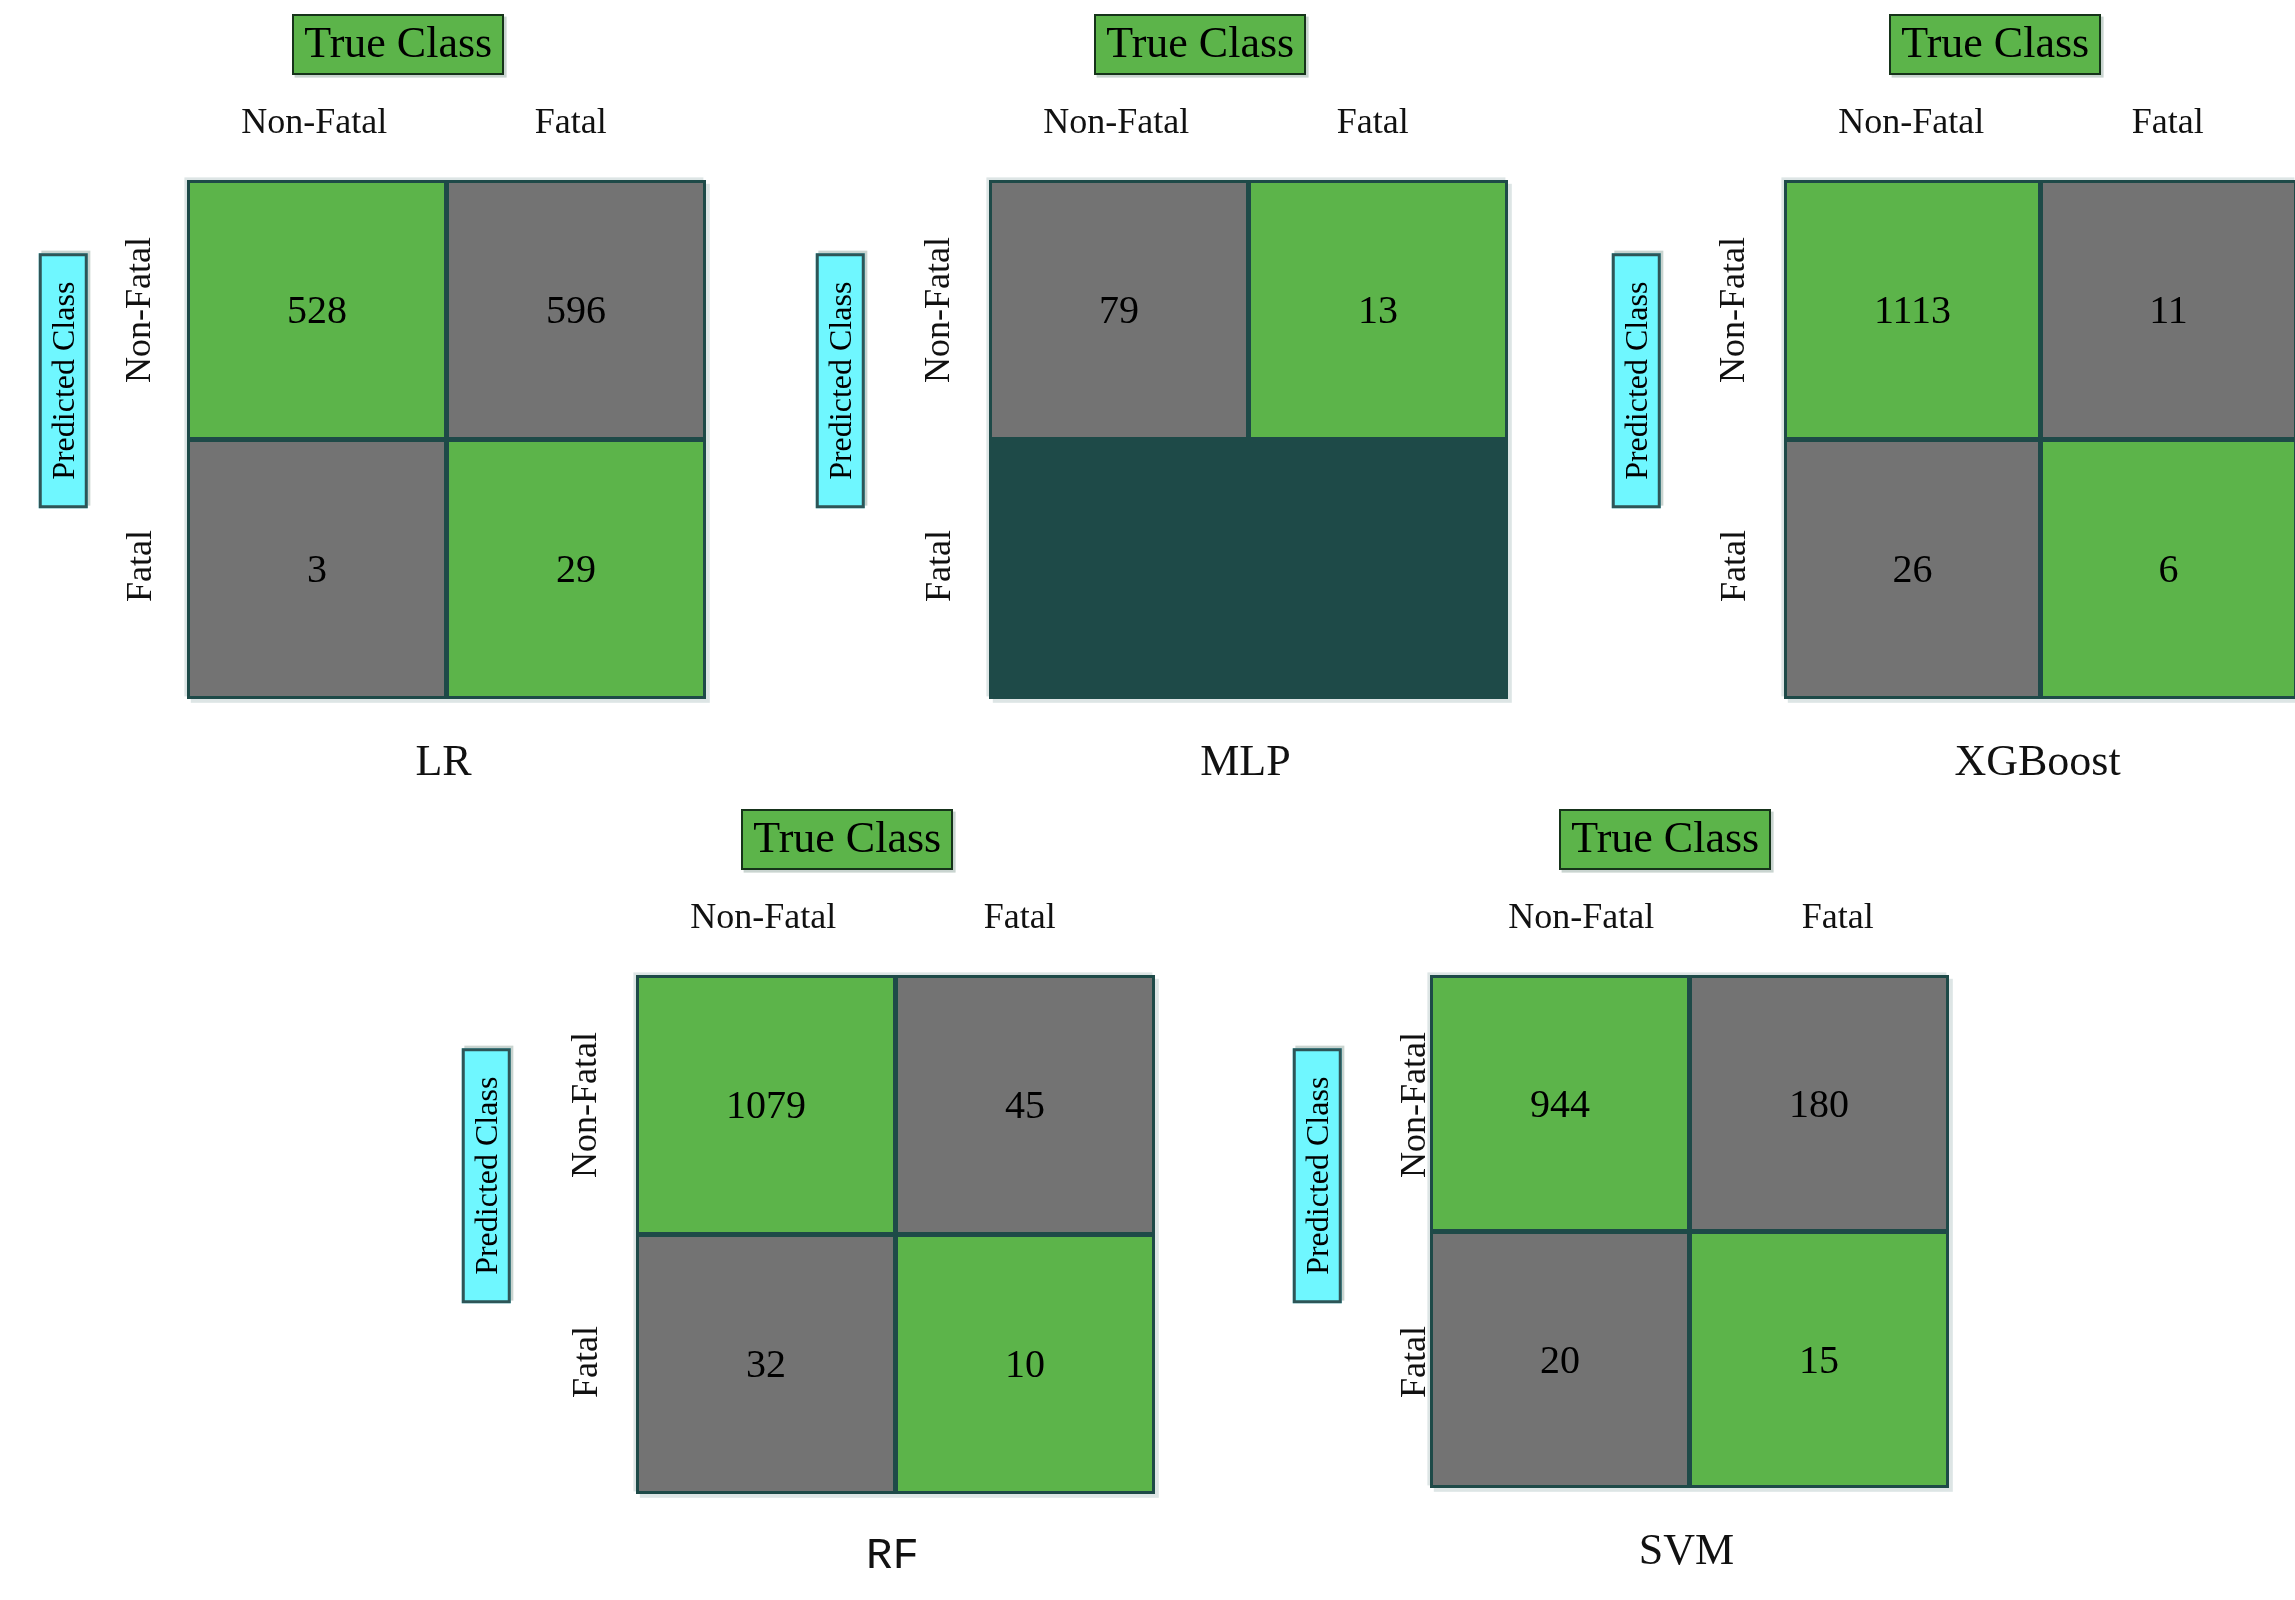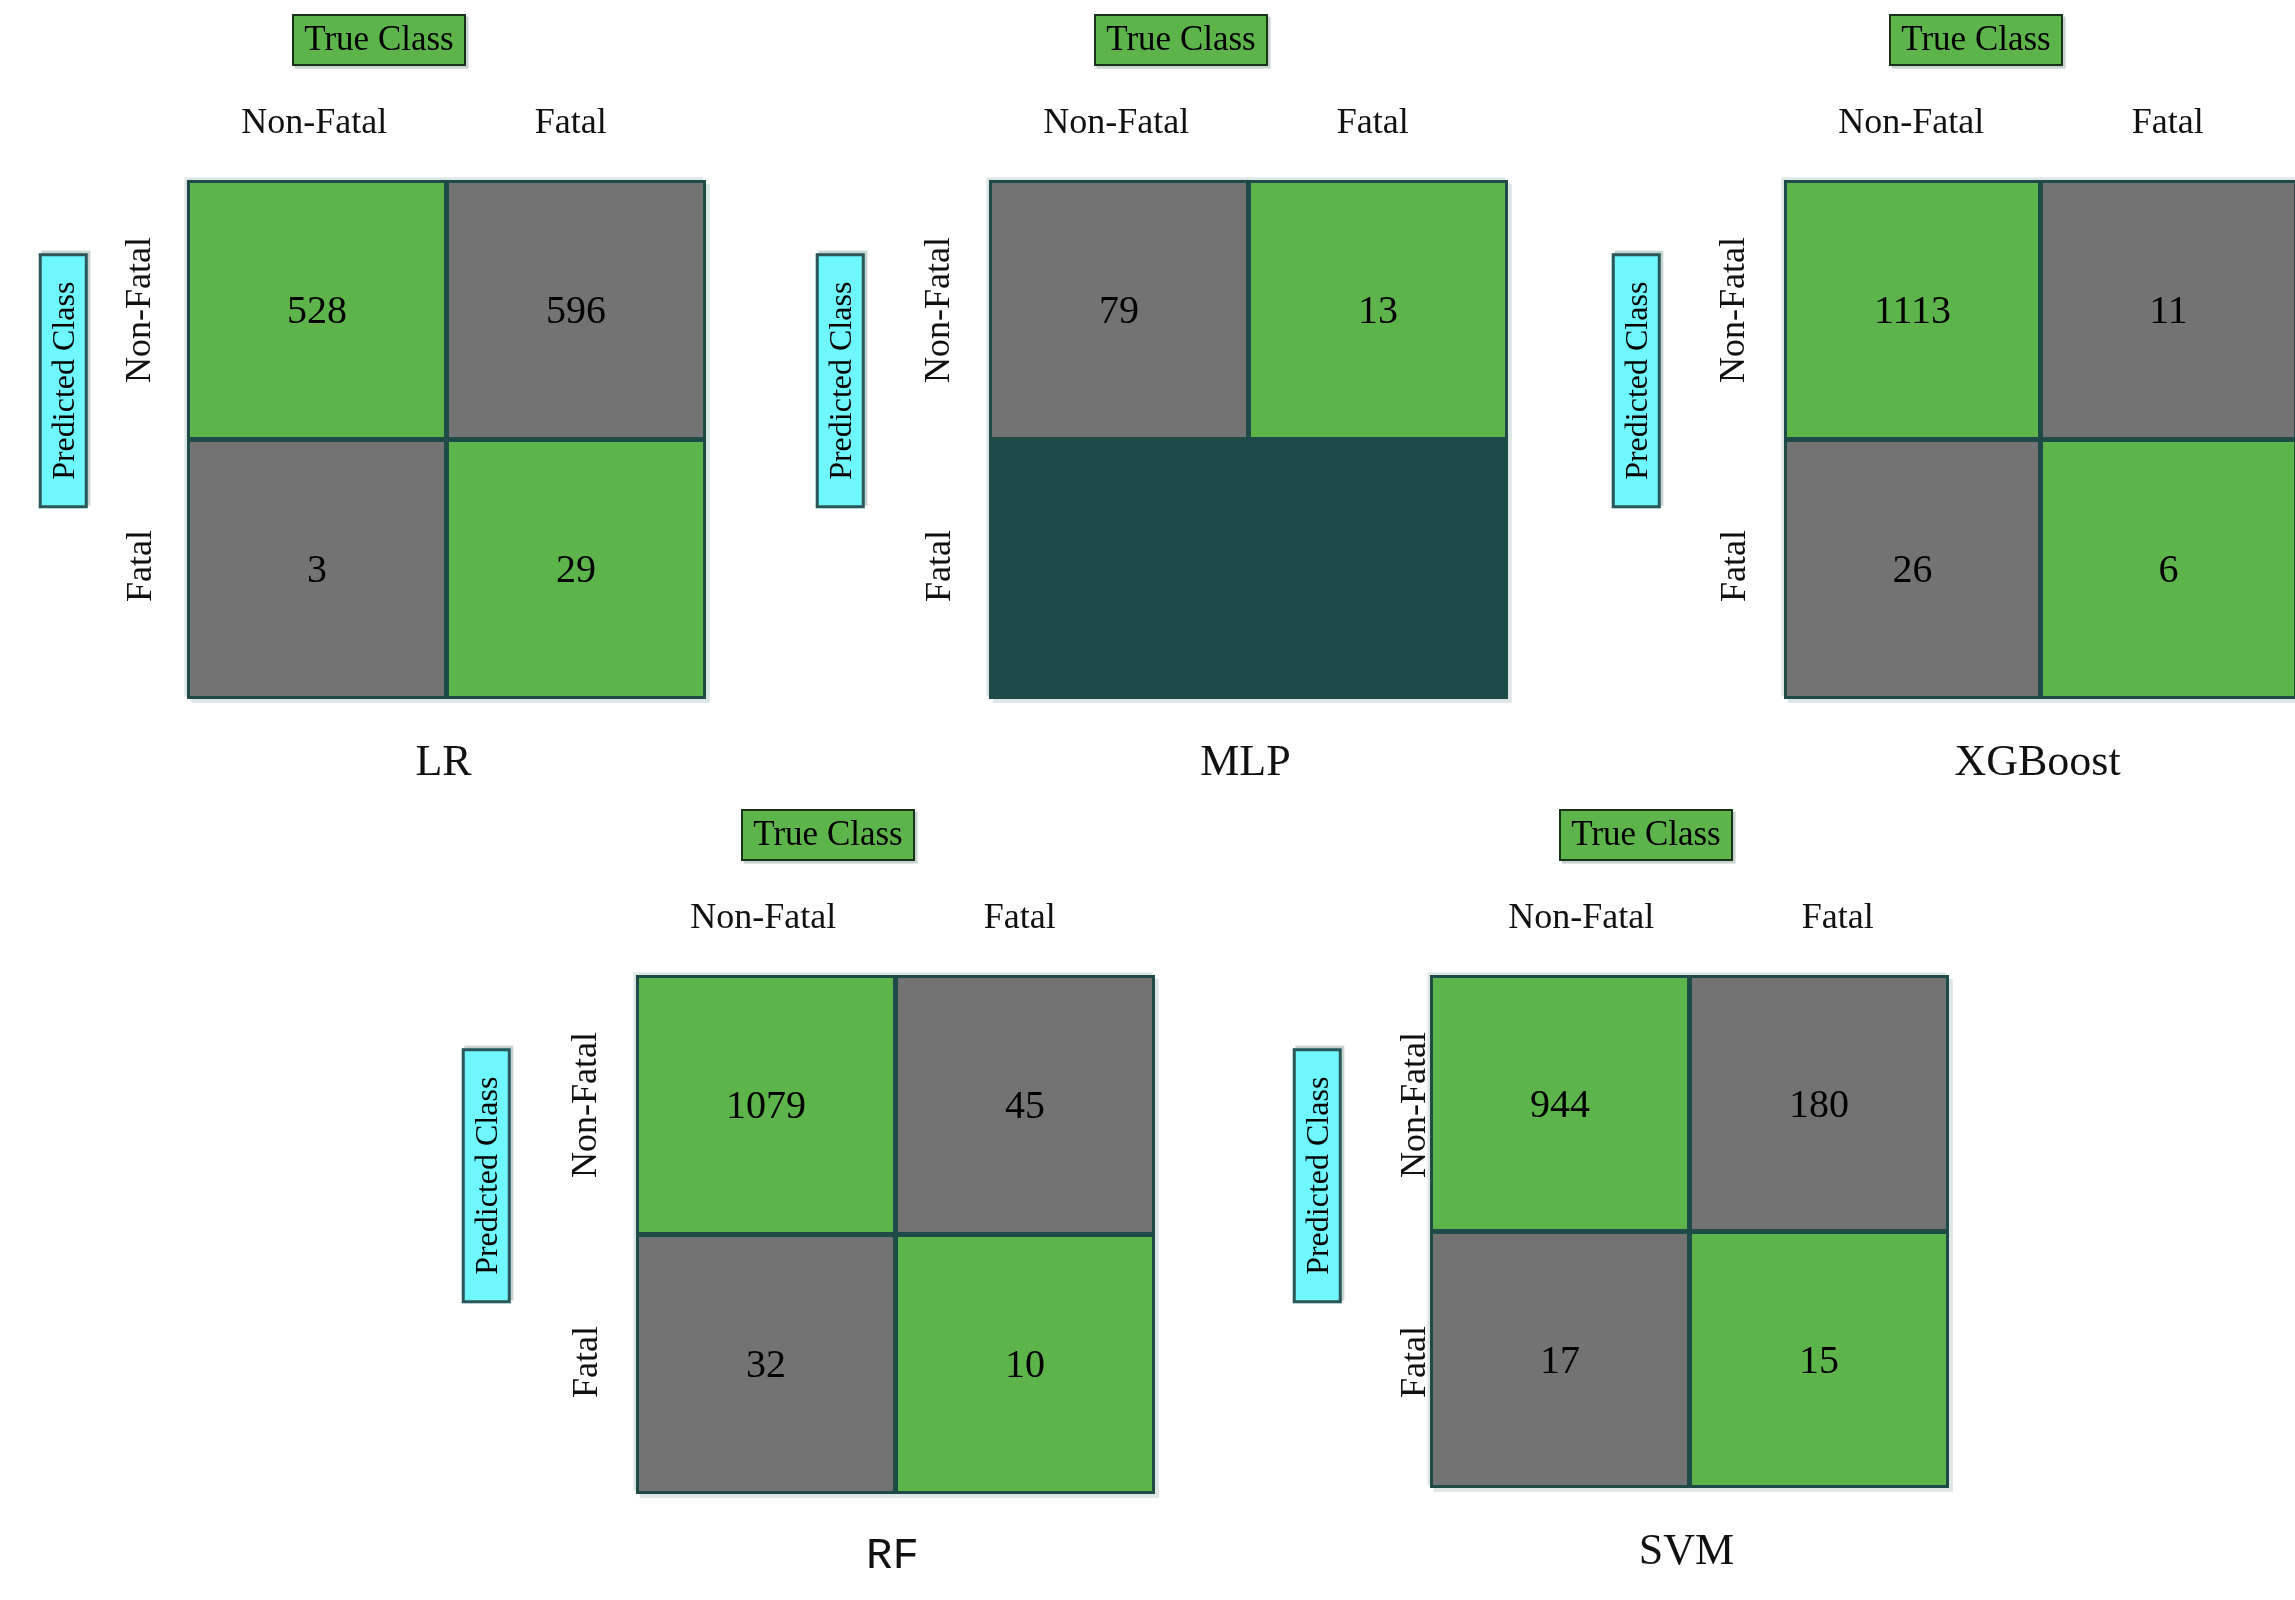--- a/index.html
+++ b/index.html
@@ -18,21 +18,21 @@
   
   .panel{ position:absolute; }
 
   
   .true-chip{
     position:absolute;
     background:#5CB44A;
     border:2.6px solid #16331A;
     box-shadow:2.6px 2.6px 0 0 #C9D4D0;
     color:#000;
-    font-size:35px;
+    font-size:44px;
     line-height:1;
     padding:5.1px 10.3px 7.7px 10.3px;
     white-space:nowrap;
     text-align:center;
     font-family:"Liberation Serif","DejaVu Serif",serif;
   }
 
   
   .colheads{
     position:absolute;
@@ -216,21 +216,21 @@
     </div>
 
     <div class="pred-chip" style="left:1190px; top:1151px; width:231px;">Predicted Class</div>
 
     <div class="rowhead" style="left:1310px; top:1087px; width:205px;">Non-Fatal</div>
     <div class="rowhead" style="left:1342px; top:1344px; width:141px;">Fatal</div>
 
     <div class="matrix" style="left:1430px; top:975px; width:513px; height:507px;">
       <div class="cell g">944</div>
       <div class="cell c">180</div>
-      <div class="cell c">17</div>
+      <div class="cell c">20</div>
       <div class="cell g">15</div>
     </div>
 
     <div class="caption" style="left:1430px; top:1501px; width:513px;">SVM</div>
   </div>
 
 </div>
 
 
 </body></html>

